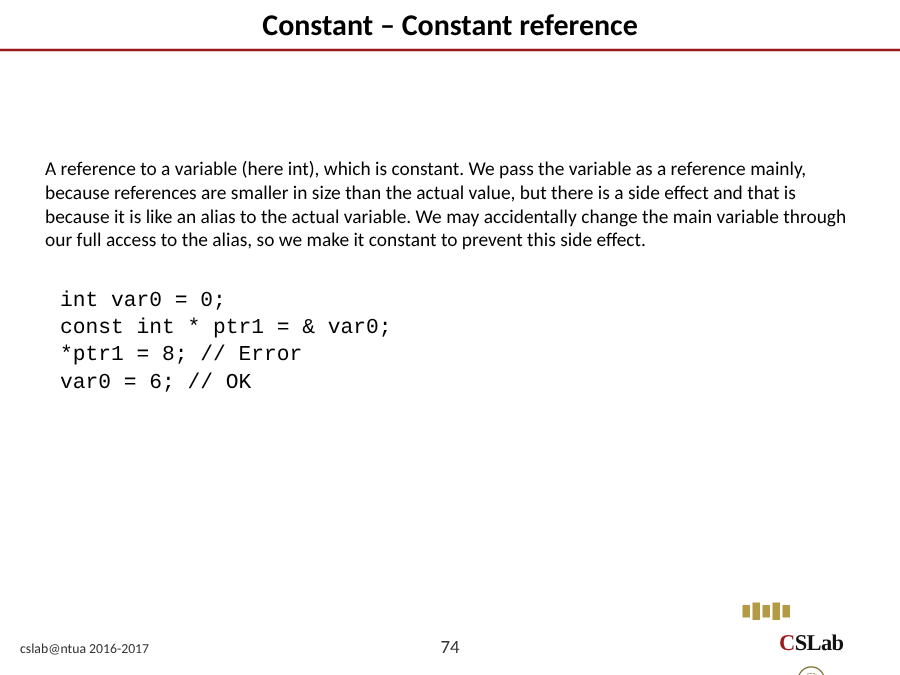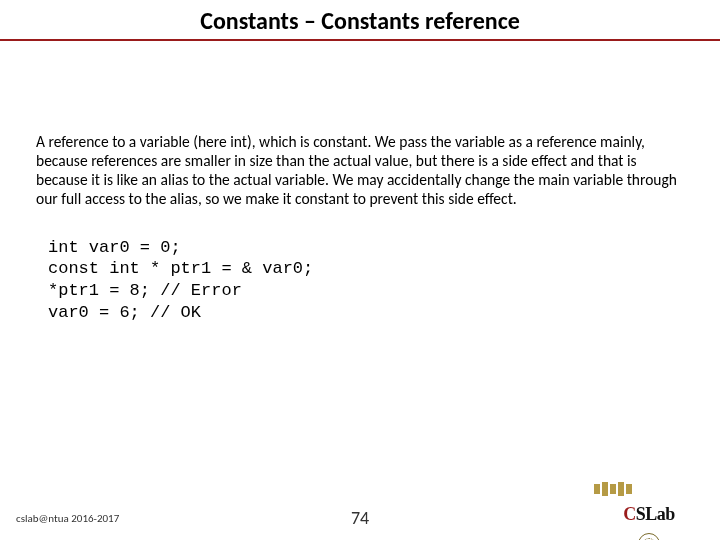--- a/index.html
+++ b/index.html
@@ -19,21 +19,22 @@
   .title {
     font-size: 24px;
     font-weight: 700;
   }
   .hr {
     border: none;
     border-top: 2px solid #9a1b1b;
     margin-top: 4px;
   }
   .body {
-    padding: 92px 36px 0 36px;
+    padding: 40px 36px 0 36px;
+    margin-top: 46px;
   }
   .para {
     font-size: 15.5px;
     line-height: 1.22;
   }
   .code-row {
     display: flex;
     gap: 24px;
     margin-top: 28px;
     padding-left: 12px;
@@ -63,21 +64,21 @@
     padding: 0 16px 0 16px;
   }
   .foot-left {
     font-size: 11px;
     color: #333;
   }
   .foot-center {
     position: absolute;
     left: 50%;
     transform: translateX(-50%);
-    font-size: 18px;
+    font-size: 15px;
     color: #333;
   }
   .foot-right {
     display: flex;
     align-items: center;
     gap: 8px;
     flex-direction: column;
   }
   .ntua-badge {
     width: 110px;
@@ -108,21 +109,21 @@
     position: absolute;
     left: 4px; top: 4px; right: 4px; bottom: 4px;
     border: 1px dotted #7a6a2a;
     border-radius: 50%;
   }
 </style>
 </head>
 <body>
 
 <div class="title-wrap">
-  <div class="title">Constants – Constants reference</div>
+  <div class="title">Constant – Constant reference</div>
   <hr class="hr">
 </div>
 
 <div class="body">
   <p class="para">A reference to a variable (here int), which is constant. We pass the variable as a reference mainly, because references are smaller in size than the actual value, but there is a side effect and that is because it is like an alias to the actual variable. We may accidentally change the main variable through our full access to the alias, so we make it constant to prevent this side effect.</p>
 
   <div class="code-row">
     <div class="code-left">int var0 = 0;
 const int * ptr1 = &amp; var0;
 *ptr1 = 8; // Error

